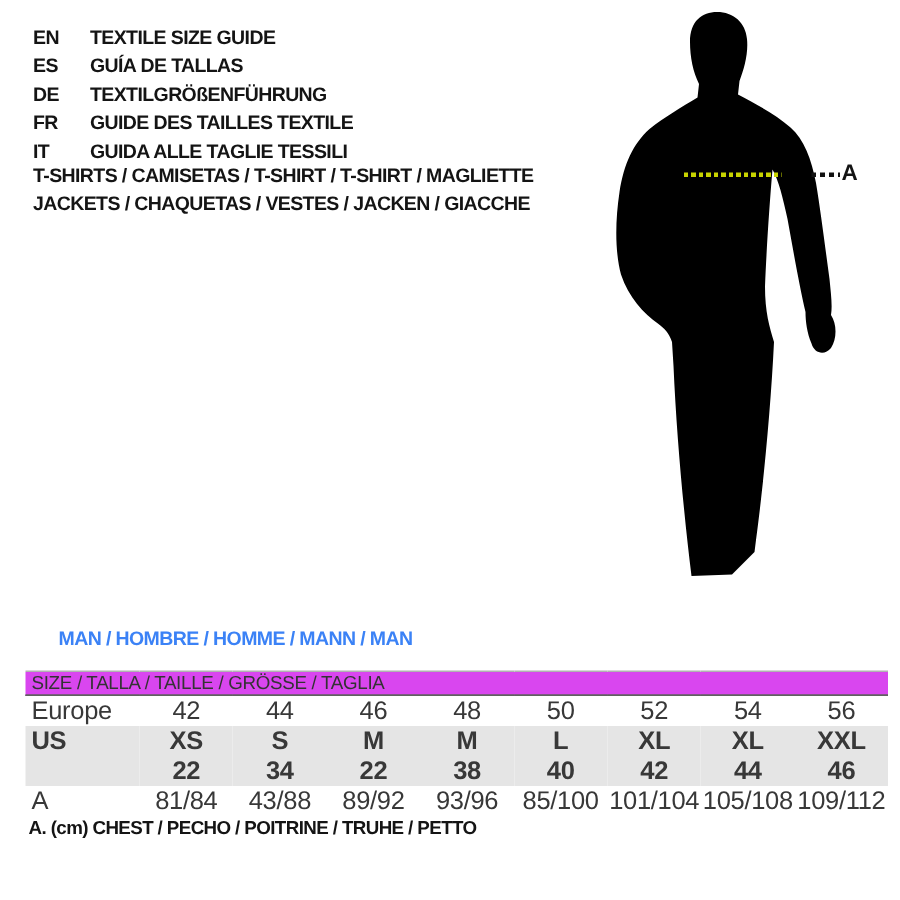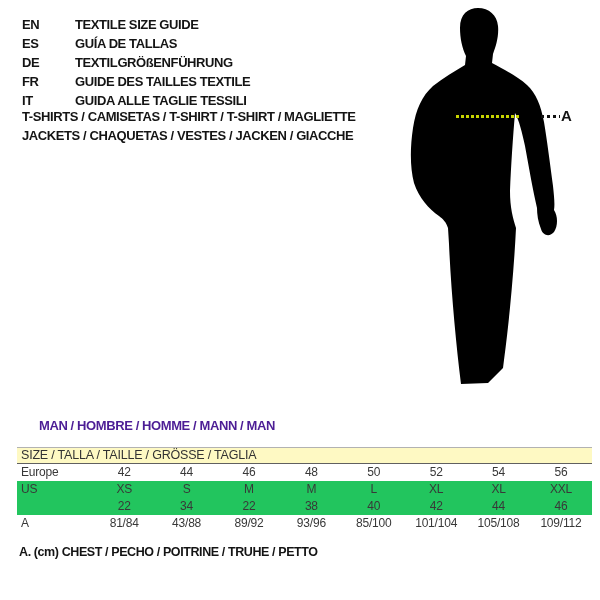--- a/index.html
+++ b/index.html
@@ -4,50 +4,50 @@
 <style>
   * { margin:0; padding:0; box-sizing:border-box; }
   html,body { width:600px; height:600px; background:#ffffff; overflow:hidden;
               font-family:"Liberation Sans", sans-serif; }
   .canvas { position:relative; width:600px; height:512px; background:#fff; }
 
   
   .lang-list { position:absolute; left:22px; top:15px; }
   .lang-row { display:flex; line-height:19px; }
   .lang-code { width:38px; font-weight:bold; font-size:13px; letter-spacing:-0.4px; color:#141414; }
-  .lang-label { font-weight:bold; font-size:13px; letter-spacing:-0.4px; color:#141414;margin-left:15px; }
+  .lang-label { font-weight:bold; font-size:13px; letter-spacing:-0.4px; color:#141414; }
 
   
   .categories { position:absolute; left:22px; top:107px; }
   .category-line { font-weight:bold; font-size:13px; letter-spacing:-0.4px; color:#141414; line-height:19px; }
 
   
   .figure { position:absolute; left:403px; top:8px; width:175px; height:385px; }
   .figure svg { position:absolute; left:0; top:0; width:175px; height:385px; }
   .chest-line { position:absolute; left:53px; top:107px; width:65px; height:3px;
                 background:repeating-linear-gradient(90deg,#c8d400 0 3px, transparent 3px 5px); }
   .connector { position:absolute; left:138px; top:107px; width:19px; height:3px;
                background:repeating-linear-gradient(90deg,#111 0 3px, transparent 3px 6px); }
   .measure-label { position:absolute; left:158px; top:100px; font-size:15px; font-weight:600;
                    color:#141414; line-height:16px; }
 
   
   .section-title { position:absolute; left:19px; top:417px; font-weight:bold; font-size:13px;
-                   letter-spacing:-0.4px; color:#4c1d95; line-height:17px;padding-left:20px; }
+                   letter-spacing:-0.4px; color:#3b82f6; line-height:17px;padding-left:20px; }
 
   
   .size-table { position:absolute; left:17px; top:447px; width:575px;
                 border-collapse:collapse; table-layout:fixed; }
-  .size-table th { background:#fef9c3; border-top:1px solid #b2b2b2; border-bottom:1px solid #606060;
+  .size-table th { background:#d946ef; border-top:1px solid #b2b2b2; border-bottom:1px solid #606060;
                    height:15px; font-weight:normal; font-size:12.5px; letter-spacing:-0.2px;
                    color:#333; text-align:left; padding:0 0 1px 4px; }
-  .size-table td { height:17px; font-size:12px; letter-spacing:-0.2px; color:#383838;
+  .size-table td { height:17px; font-size:17px; letter-spacing:-0.2px; color:#383838;
                    text-align:center; padding:0; vertical-align:middle; }
   .size-table td.row-label { text-align:left; padding-left:4px; }
-  .size-table tr.striped td { background:#22c55e; }
+  .size-table tr.striped td { background:#e5e5e5;font-weight:bold; }
   col.label-col { width:76px; }
   col.val-col { width:62.4px; }
 
   
   .footnote { position:absolute; left:19px; top:544px; font-weight:bold; font-size:12.5px;
               letter-spacing:-0.4px; color:#141414; line-height:17px; }
 </style>
 </head>
 <body>
 

